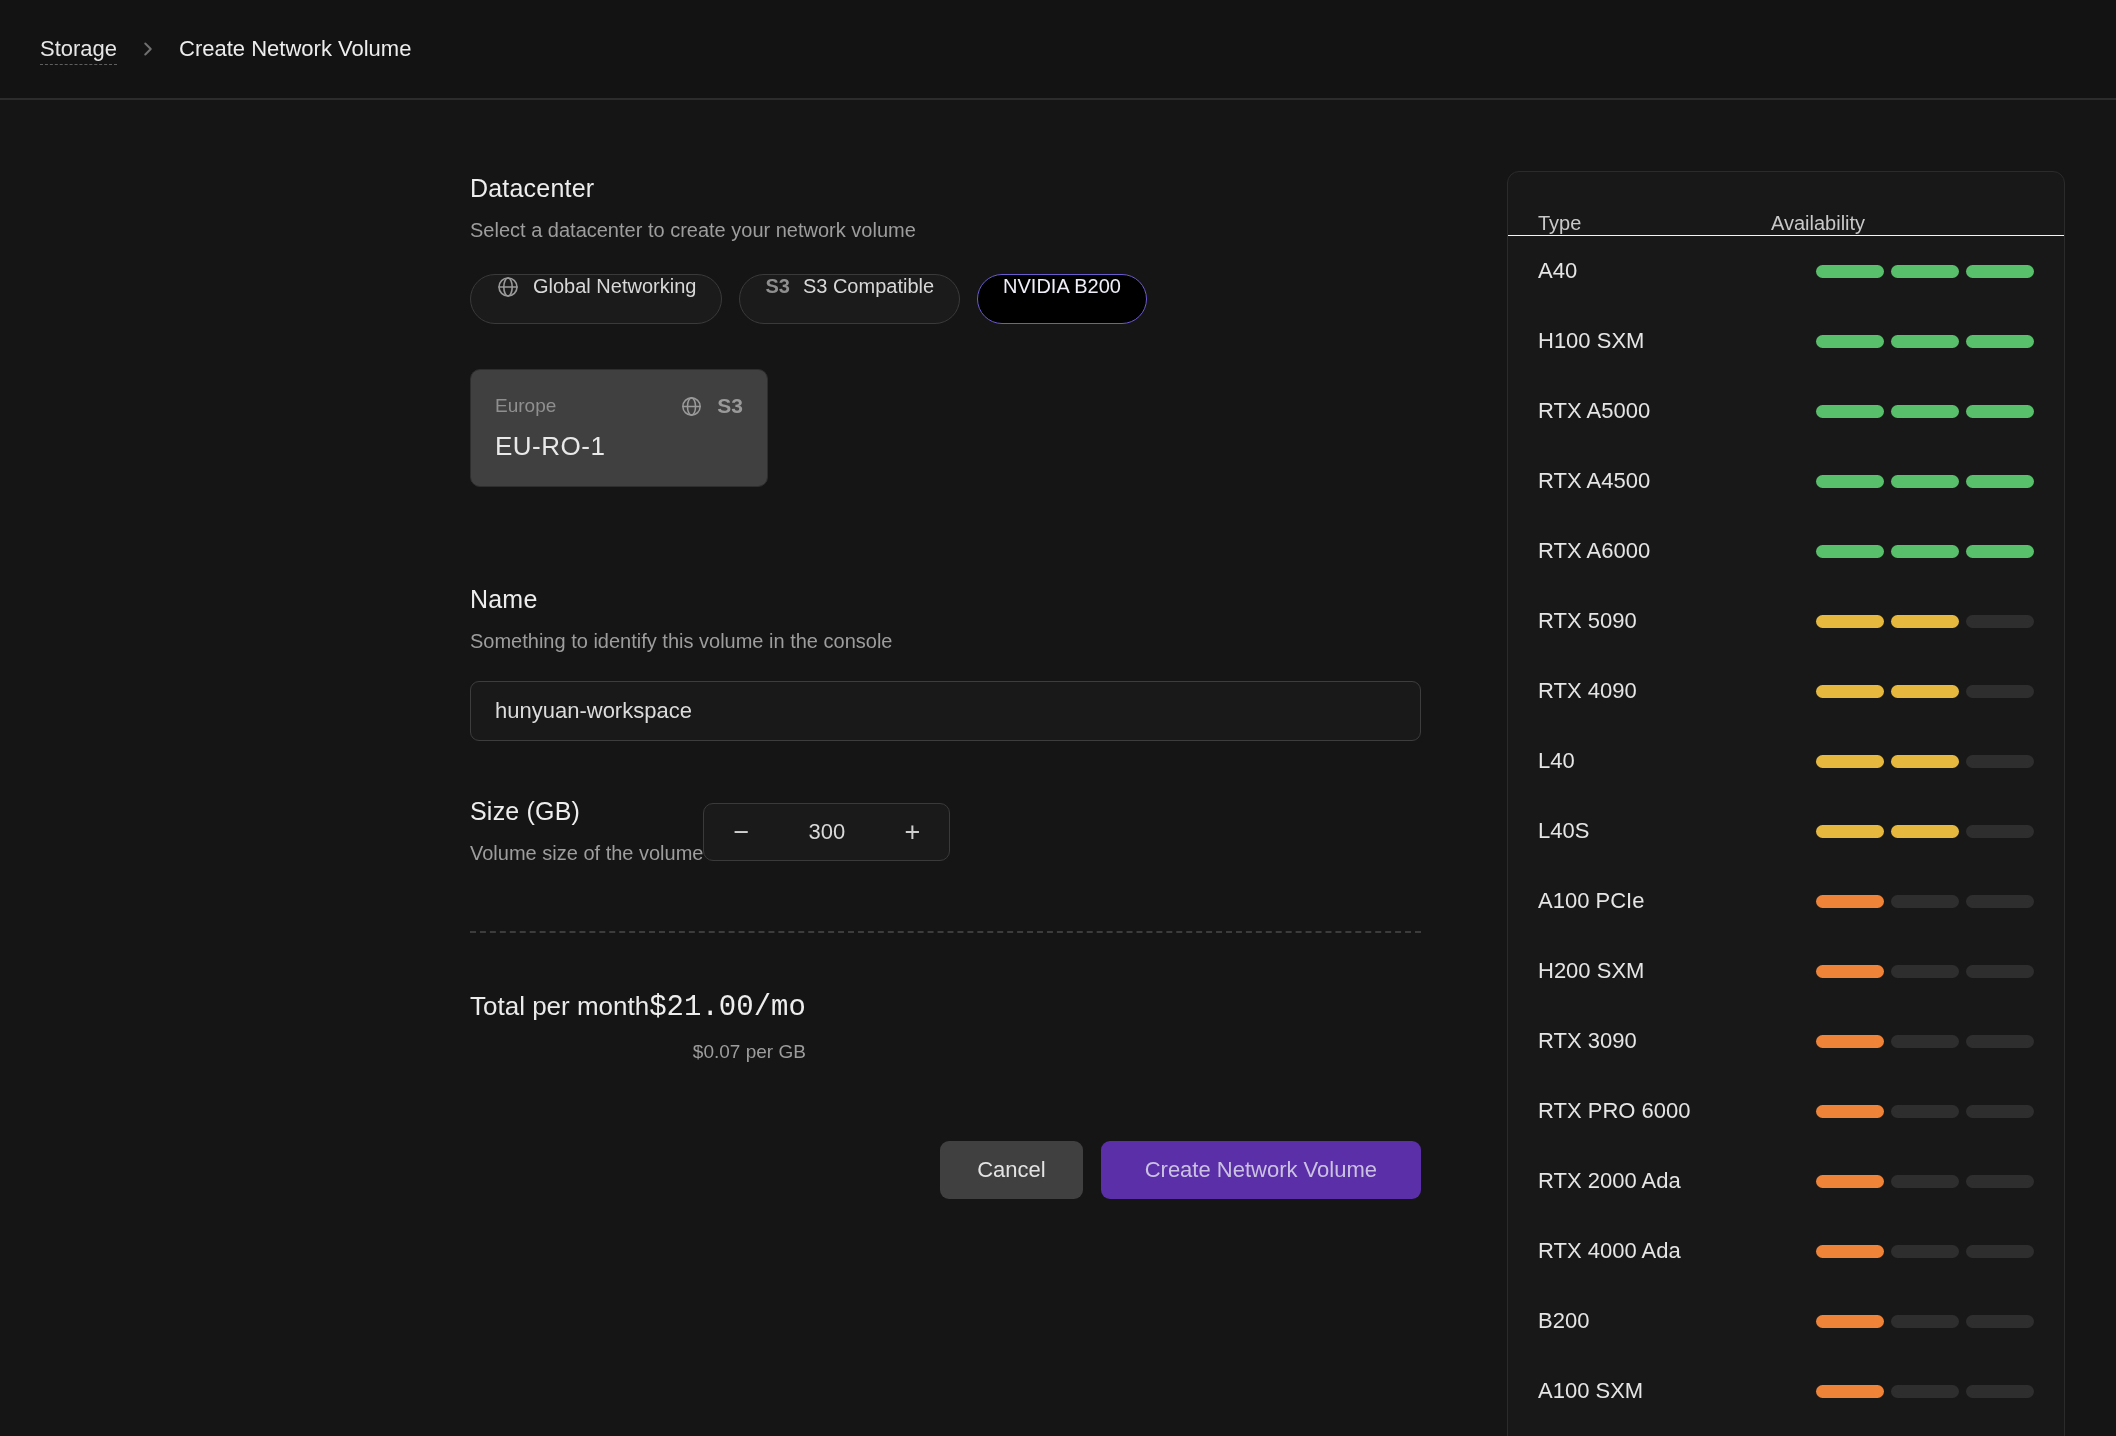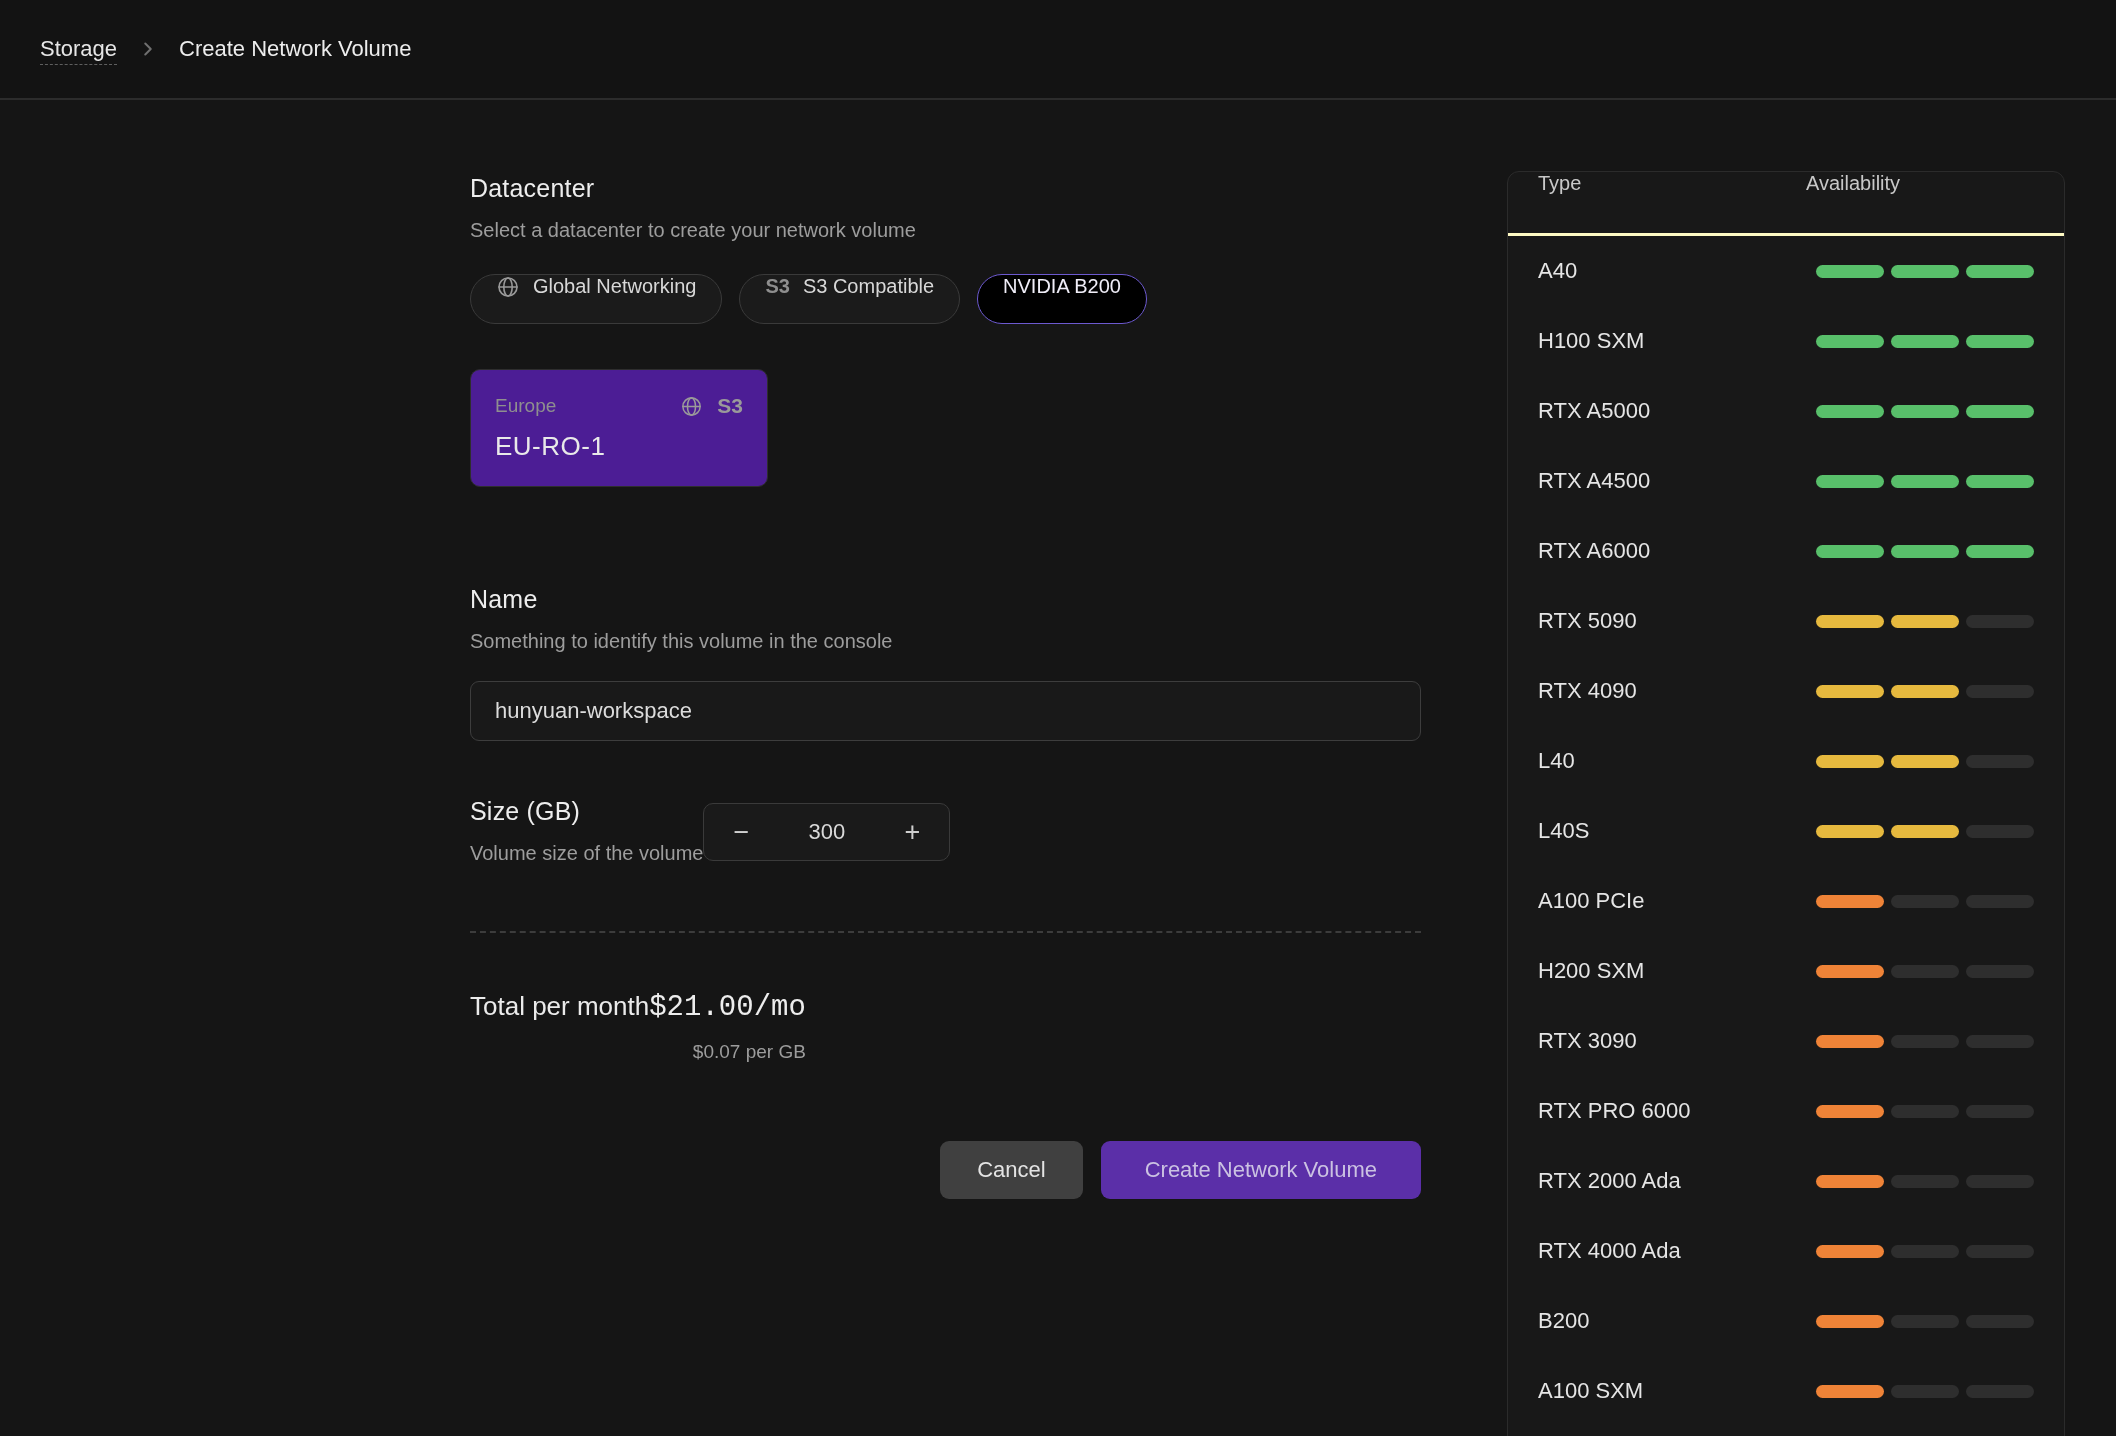--- a/index.html
+++ b/index.html
@@ -36,21 +36,21 @@
     border:1.5px solid #3a3a3a; background:#1b1b1b;
     display:inline-flex; align-items:flex-start; gap:13px;
     font-size:20px; color:#d8d8d8; cursor:pointer; white-space:nowrap;
   }
   .chip .s3-glyph { font-weight:700; color:#8e8e8e; font-size:20px; }
   .chip.selected { background:#000000; border-color:#6c59cf; color:#f0eef8; }
   .icon-globe { width:24px; height:24px; stroke:#9a9a9a; flex:0 0 auto; }
 
   .dc-card {
     margin-top:45px; width:298px; border-radius:10px;
-    border:1px solid #2e2e2e; background:#4c1d95;
+    border:1px solid #2e2e2e; background:#404040;
     padding:24px; cursor:pointer;
   }
   .dc-card-top { display:flex; justify-content:space-between; align-items:center; }
   .dc-region { font-size:19px; color:#8f8f8f; }
   .dc-badges { display:flex; align-items:center; gap:14px; }
   .dc-badges .icon-globe { width:23px; height:23px; }
   .dc-s3 { font-weight:700; font-size:21px; color:#9a9a9a; }
   .dc-name { margin-top:13px; font-size:26px; color:#e9e9e9; letter-spacing:.5px; }
 
   .name-section { margin-top:98px; }
@@ -87,23 +87,22 @@
          font-family:"Liberation Sans", sans-serif; }
   .btn-cancel { background:#404040; color:#e4e4e4; padding:0 37px; }
   .btn-create { background:#5b2fa8; color:#cbc2e2; padding:0 44px; }
 
   
   .panel {
     position:absolute; left:1507px; top:171px; width:558px; height:1295px;
     background:#181818; border:1px solid #2b2b2b; border-radius:12px; overflow:hidden;
   }
   .panel-head {
-    height:64px; display:flex; align-items:flex-start; padding:0 30px;
-    border-bottom:3px solid #fef9c3;
-    gap:35px;
+    height:64px; display:flex; align-items:flex-end; padding:0 30px;
+    border-bottom:1px solid #fef9c3;
   }
   .panel-col-type { flex:0 0 233px; font-size:20px; color:#c8c8c8; }
   .panel-col-avail { font-size:20px; color:#c8c8c8; }
   .panel-row { height:70px; display:flex; align-items:center; padding:0 30px; }
   .gpu-label { font-size:22px; color:#e5e5e5; white-space:nowrap; }
   .bars { margin-left:auto; display:flex; gap:7px; }
   .bar { width:68px; height:13px; border-radius:7px; background:#2e2e2e; }
 </style>
 </head>
 <body>

